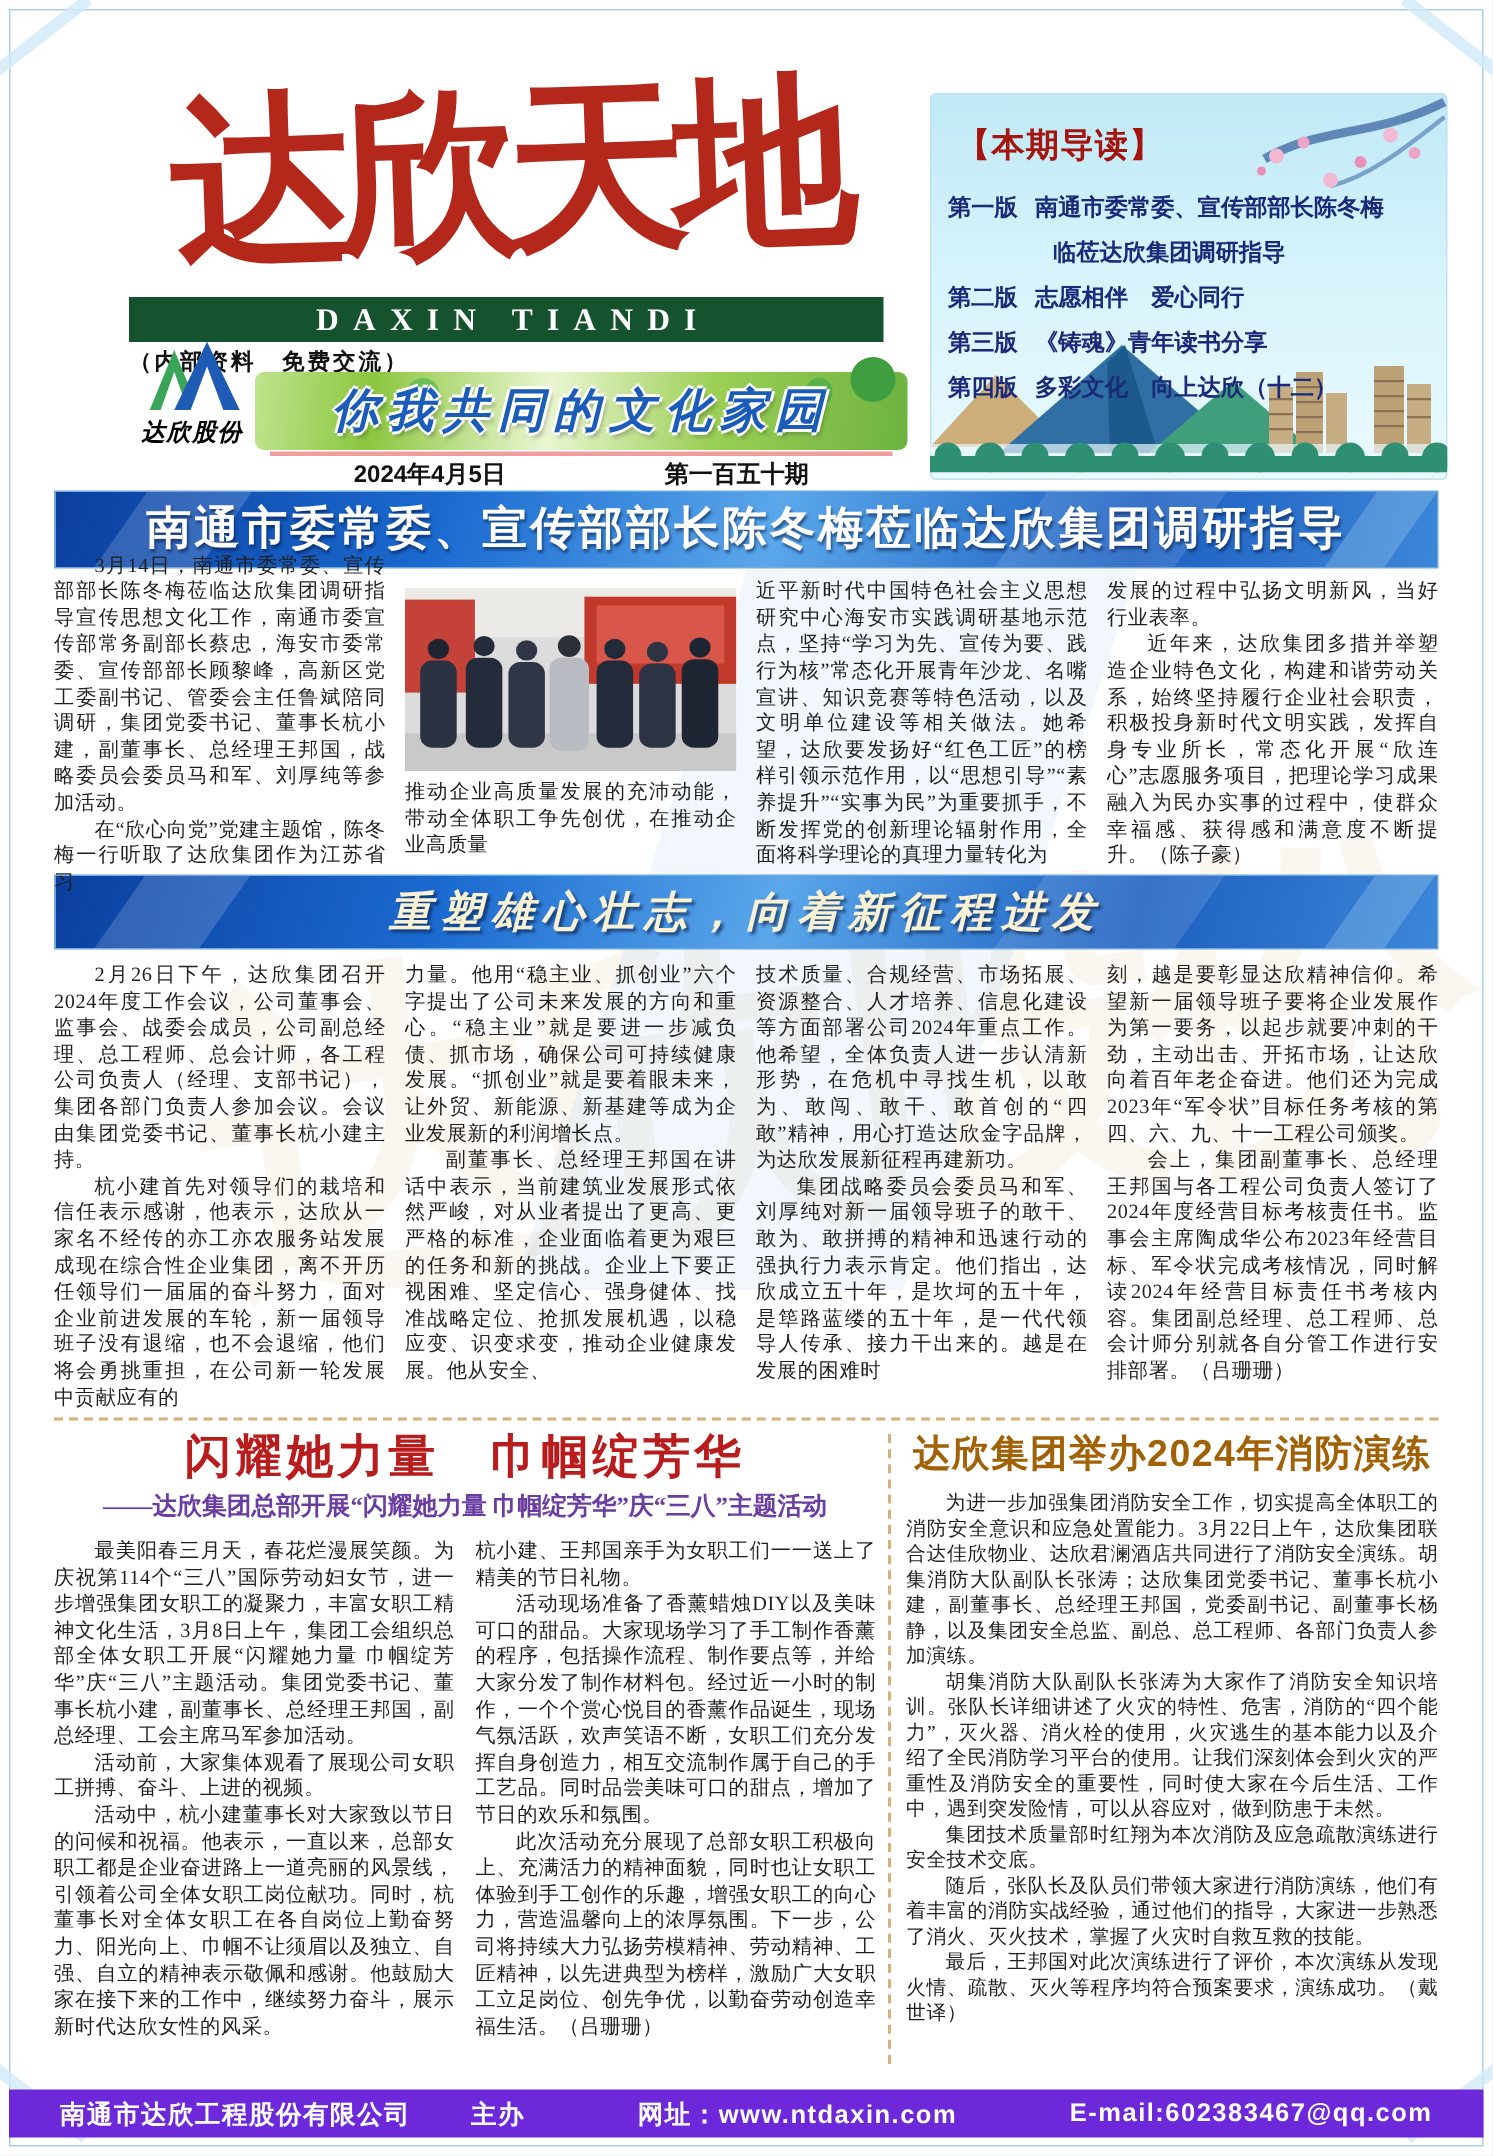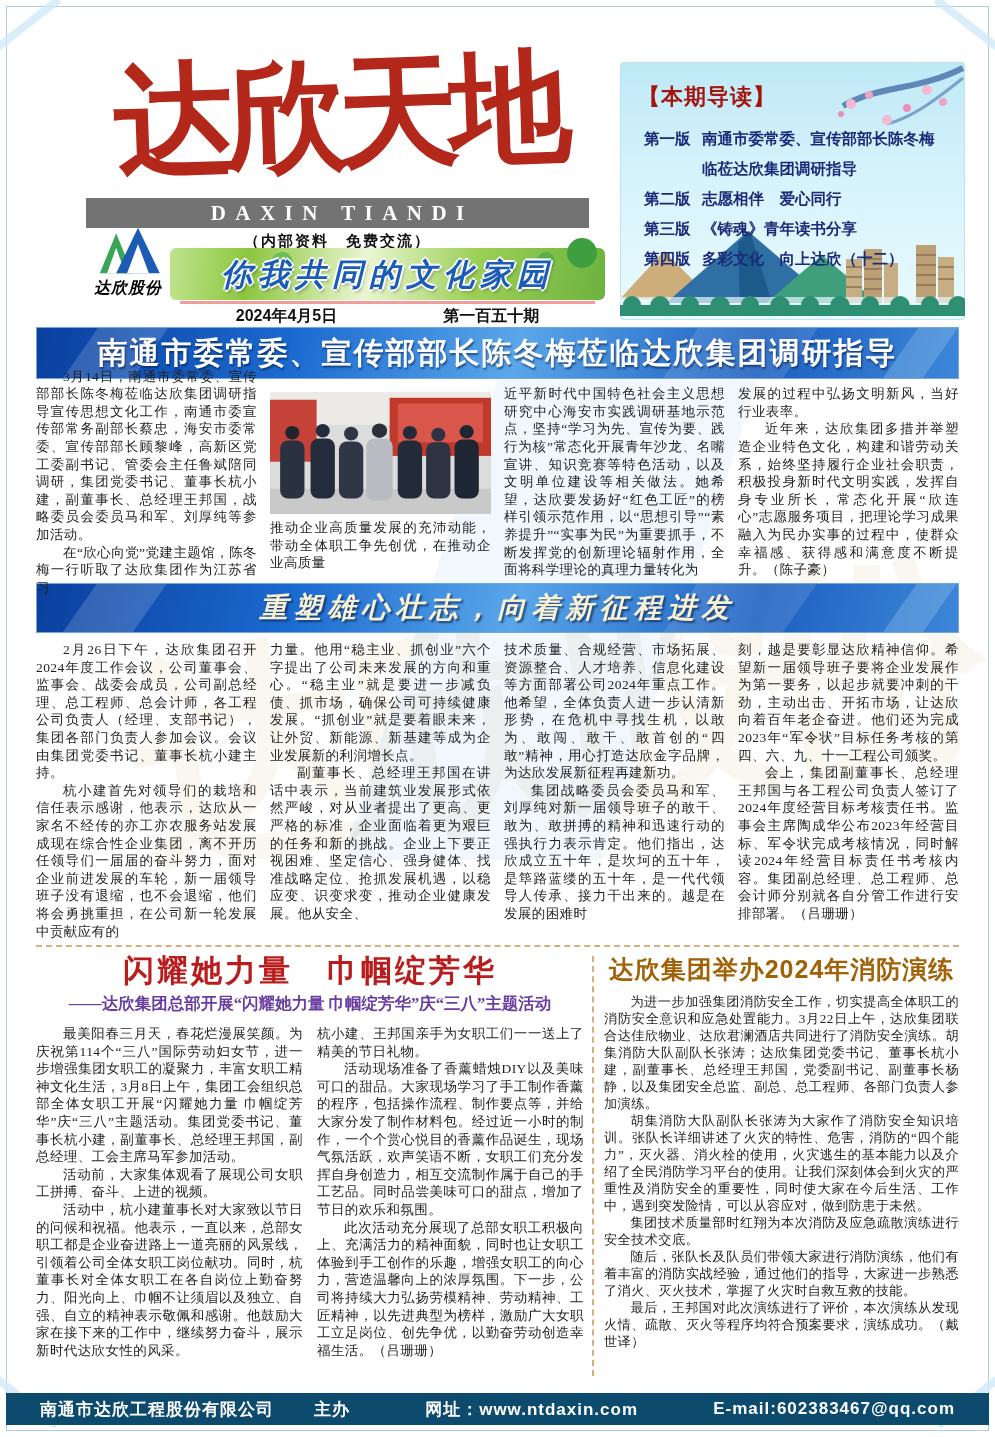--- a/index.html
+++ b/index.html
@@ -16,24 +16,24 @@
   .wm-tan{position:absolute;top:560px;left:130px;font-size:230px;font-weight:bold;
           color:rgba(203,166,112,.10);transform:rotate(-8deg);letter-spacing:-20px;z-index:0;white-space:nowrap;}
   .wm-blue{position:absolute;top:380px;left:420px;width:260px;height:480px;background:rgba(140,190,235,.12);
            transform:skewX(-18deg);z-index:0;}
 
   
   .masthead{position:absolute;left:70px;top:30px;width:535px;height:290px;z-index:2;}
   .mast-title{position:absolute;left:0;top:8px;width:535px;text-align:center;
       font-family:"DejaVu Serif",serif;font-weight:bold;font-size:122px;line-height:150px;
       color:#b4281b;letter-spacing:-10px;transform:rotate(-2deg);}
-  .mast-en{position:absolute;left:16px;top:168px;width:503px;height:30px;background:#737373;
+  .mast-en{position:absolute;left:16px;top:168px;width:503px;height:30px;background:#14532d;
       color:#ffffff;font-family:"Liberation Serif",serif;font-weight:bold;font-size:21px;
       line-height:30px;text-align:center;letter-spacing:.45em;text-indent:.45em;}
-  .mast-note{position:absolute;left:16px;top:202px;width:503px;text-align:center;
+  .mast-note{position:absolute;left:16px;top:202px;width:503px;
       font-weight:bold;font-size:15px;letter-spacing:2px;color:#111;}
   .logo{position:absolute;left:18px;top:196px;width:80px;text-align:center;}
   .logo svg{display:block;margin:0 auto;}
   .logo-name{font-family:"DejaVu Serif",serif;font-style:italic;font-weight:bold;
       font-size:16px;letter-spacing:1px;color:#000;margin-top:2px;}
   .slogan-banner{position:absolute;left:100px;top:218px;width:435px;height:52px;
       background:linear-gradient(95deg,#bfe48e 0%,#8cc63f 18%,#eaf6d2 45%,#9ccf56 70%,#6db33f 100%);
       border-radius:6px;}
   .slogan-banner:before{content:"";position:absolute;right:8px;top:-10px;width:30px;height:30px;
       border-radius:50%;background:#3f9e3f;box-shadow:-36px 8px 0 -6px #57b04a,-300px 10px 0 -4px #6cbf55;}
@@ -47,21 +47,21 @@
   
   .guide{position:absolute;left:620px;top:62px;width:345px;height:258px;z-index:2;
       background:linear-gradient(180deg,#bfe9f6 0%,#d6f3fb 45%,#e9fafe 100%);
       border-radius:4px;overflow:hidden;box-shadow:0 0 0 1px #bfe2ef inset;}
   .guide-scene,.guide-branch{position:absolute;pointer-events:none;}
   .guide-branch{top:0;right:0;}
   .guide-scene{bottom:0;left:0;}
   .guide-header{position:absolute;left:18px;top:20px;font-weight:bold;font-size:22px;
       color:#a3150e;letter-spacing:1px;font-family:"Liberation Sans",sans-serif;z-index:3;}
   .guide-rows{position:absolute;left:0;top:62px;width:100%;z-index:3;}
-  .guide-row{display:flex;padding:4px 10px 4px 24px;font-weight:bold;font-size:15.5px;
+  .guide-row{display:flex;padding:4px 10px 4px 12px;font-weight:bold;font-size:15.5px;
       color:#1b2a78;line-height:22px;font-family:"Liberation Sans",sans-serif;}
   .guide-label{flex:0 0 58px;}
   .guide-text{flex:1;}
   .guide-cont{padding-left:82px;}
 
   
   .banner{position:absolute;left:36px;width:923px;border:1px solid #6fa8dd;box-sizing:border-box;
       overflow:hidden;background:linear-gradient(105deg,#0b3f9e 0%,#1b6ad0 28%,#5aa7ea 52%,#1c5fc0 78%,#3d86d8 100%);}
   .banner .streak{position:absolute;top:-20px;height:200%;background:rgba(255,255,255,.16);
       transform:skewX(-35deg);}
@@ -101,21 +101,21 @@
   .a3-col{flex:1 1 0;overflow:hidden;}
 
   
   .a4{position:absolute;left:604px;top:953px;width:355px;z-index:1;}
   .a4-title{text-align:center;font-weight:bold;font-size:25px;line-height:32px;color:#a16207;
       letter-spacing:1px;font-family:"Liberation Sans",sans-serif;}
   .a4-body{margin-top:8px;height:388px;overflow:hidden;}
   .a4-body p{font-size:13.2px;line-height:17px;}
 
   
-  .footer{position:absolute;left:6px;right:6px;bottom:12px;height:32px;background:#0c4a6e;
+  .footer{position:absolute;left:6px;right:6px;bottom:12px;height:32px;background:#6d28d9;
       display:flex;align-items:center;justify-content:space-between;padding:0 34px;z-index:2;
       font-family:"Liberation Sans",sans-serif;}
   .footer span{color:#ffffff;font-weight:bold;font-size:17px;letter-spacing:1px;}
   .footer .grp{display:flex;gap:40px;}
 </style>
 </head>
 <body>
 
 <div class="page">
   <div class="frame"></div>

